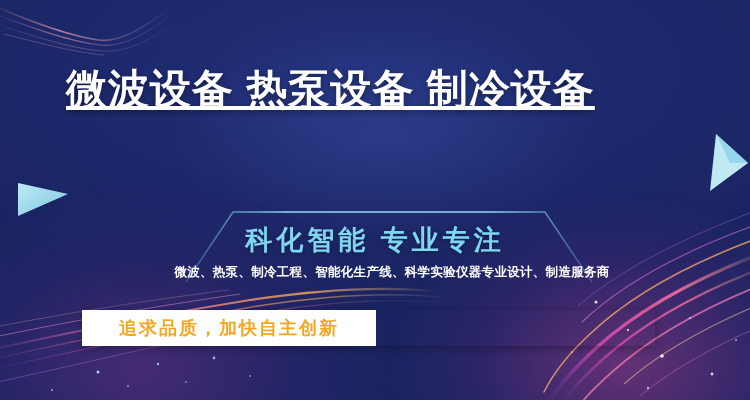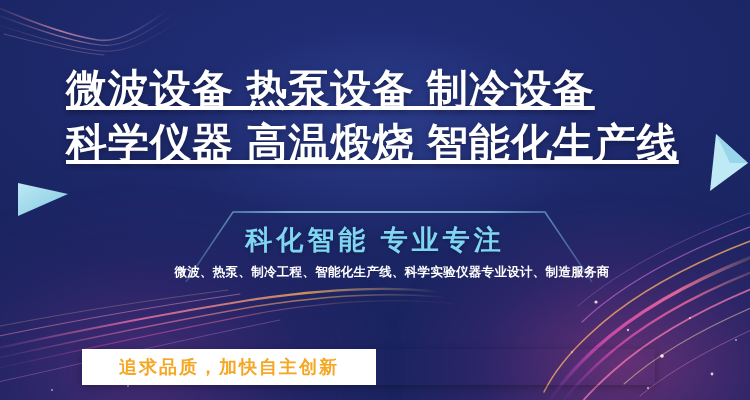--- a/index.html
+++ b/index.html
@@ -72,21 +72,20 @@
     letter-spacing:.3px;
     padding-left:34px;
   }
 
   
   .slogans{
     position:absolute; left:82px; top:310px;
     width:573px; height:36px;
     display:flex;
     box-shadow:0 2px 8px rgba(0,0,0,.30);
-    margin-top:39px;
   }
   .slogan{
     display:flex; align-items:center; justify-content:center;
     font-size:18px; font-weight:bold; letter-spacing:2px;
     white-space:nowrap;
   }
   .slogan-left{ width:294px; background:#ffffff; color:#f5a623; }
   .slogan-right{ width:279px; background:#f0a01e; color:#ffffff; }
 
   
@@ -182,21 +181,20 @@
     <path d="M186,282 L233,212 L545,212 L592,282" fill="none" stroke="url(#frameGrad)" stroke-width="1.6"></path>
 
     <polygon points="18,183 68,194 18,216" fill="url(#triGrad)"></polygon>
 
     <polygon points="716,134 748,163 710,191" fill="#bfe9f5"></polygon>
     <polygon points="716,134 748,163 730,163" fill="#8ed2e8" opacity=".8"></polygon>
   </svg>
 
   <div class="headline">
     <span class="hl-line">微波设备  热泵设备  制冷设备</span>
-    <span class="hl-line">科学仪器 高温煅烧 智能化生产线</span>
   </div>
 
   <div class="subtitle">科化智能    专业专注</div>
 
   <div class="desc">微波、热泵、制冷工程、智能化生产线、科学实验仪器专业设计、制造服务商</div>
 
   <div class="slogans">
     <div class="slogan slogan-left">追求品质，加快自主创新</div>
   </div>
 

